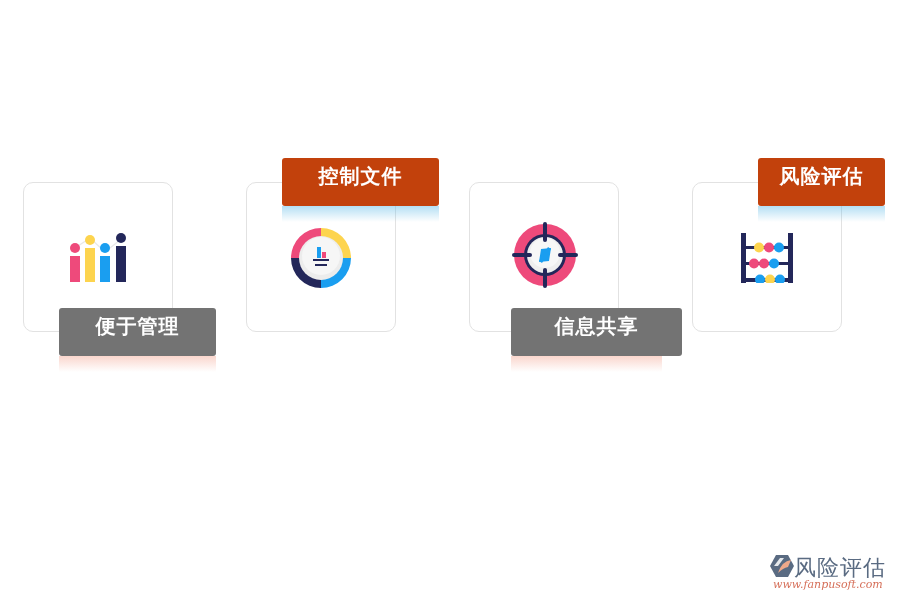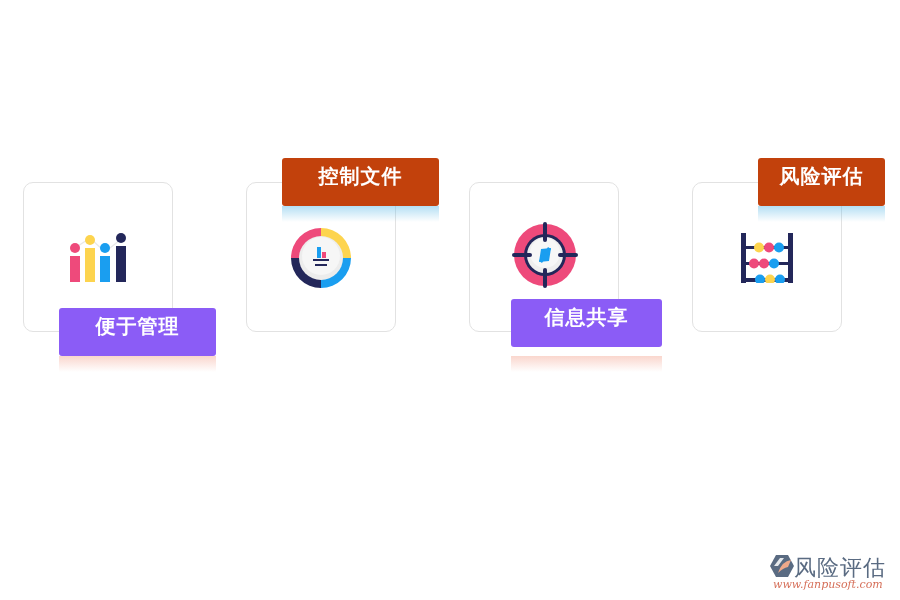--- a/index.html
+++ b/index.html
@@ -10,21 +10,21 @@
   .card {
     position: absolute; width: 150px; height: 150px; box-sizing: border-box;
     border: 1px solid #e2e2e2; border-radius: 10px; background: #fff;
   }
   .icon { position: absolute; }
   .tag {
     position: absolute; height: 48px; border-radius: 3px; color: #fff;
     font-size: 20px; font-weight: bold; text-align: center; line-height: 36px;
     box-sizing: border-box; letter-spacing: 1px;
   }
-  .tag.orange { background: #8b5cf6; }
+  .tag.orange { background: #737373; }
   .tag.blue { background: #c2410c; }
   .reflect { position: absolute; height: 16px; }
   .reflect.orange { background: linear-gradient(to bottom, rgba(240,138,112,0.35), rgba(240,138,112,0)); }
   .reflect.blue { background: linear-gradient(to bottom, rgba(90,184,230,0.45), rgba(90,184,230,0)); }
   .logo { position: absolute; left: 770px; top: 553px; width: 125px; height: 40px; }
   .logo-cn { position: absolute; left: 24px; top: 0px; font-size: 22px; color: #5a6b82; letter-spacing: 1px; white-space: nowrap; }
   .logo-url { position: absolute; left: 3px; top: 25px; font-size: 11px; color: #d6705a; font-family: "DejaVu Serif", "Liberation Serif", serif; white-space: nowrap; font-style: italic; }
 </style>
 </head>
 <body>
@@ -70,21 +70,21 @@
   <circle cx="34" cy="34" r="21" fill="#23275a"></circle>
   <circle cx="34" cy="34" r="18" fill="#eeeeee"></circle>
   <circle cx="34" cy="32" r="15" fill="#f7f7f7"></circle>
   <rect x="32" y="1" width="4" height="20" rx="2" fill="#23275a"></rect>
   <rect x="32" y="47" width="4" height="20" rx="2" fill="#23275a"></rect>
   <rect x="1" y="32" width="20" height="4" rx="2" fill="#23275a"></rect>
   <rect x="47" y="32" width="20" height="4" rx="2" fill="#23275a"></rect>
   <polygon points="37,26 40,28 31,42 28,40" fill="#1a9ef0"></polygon>
   <polygon points="30,28 40,27 38,40 28,41" fill="#1a9ef0"></polygon>
 </svg>
-<div class="tag orange" style="left:511px; top:299px; width:151px;">
+<div class="tag orange" style="left:511px; top:308px; width:171px;">
   <span>信息共享</span>
 </div>
 <div class="reflect orange" style="left:511px; top:356px; width:151px;"></div>
 
 <div class="card" style="left:692px; top:182px;"></div>
 <svg class="icon" style="left:740px; top:233px;" width="54" height="50" viewBox="0 0 54 50">
   <rect x="1" y="0" width="5" height="50" fill="#23275a"></rect>
   <rect x="48" y="0" width="5" height="50" fill="#23275a"></rect>
   <rect x="4" y="45" width="46" height="4" fill="#23275a"></rect>
   <rect x="4" y="13" width="46" height="3" fill="#23275a"></rect>

